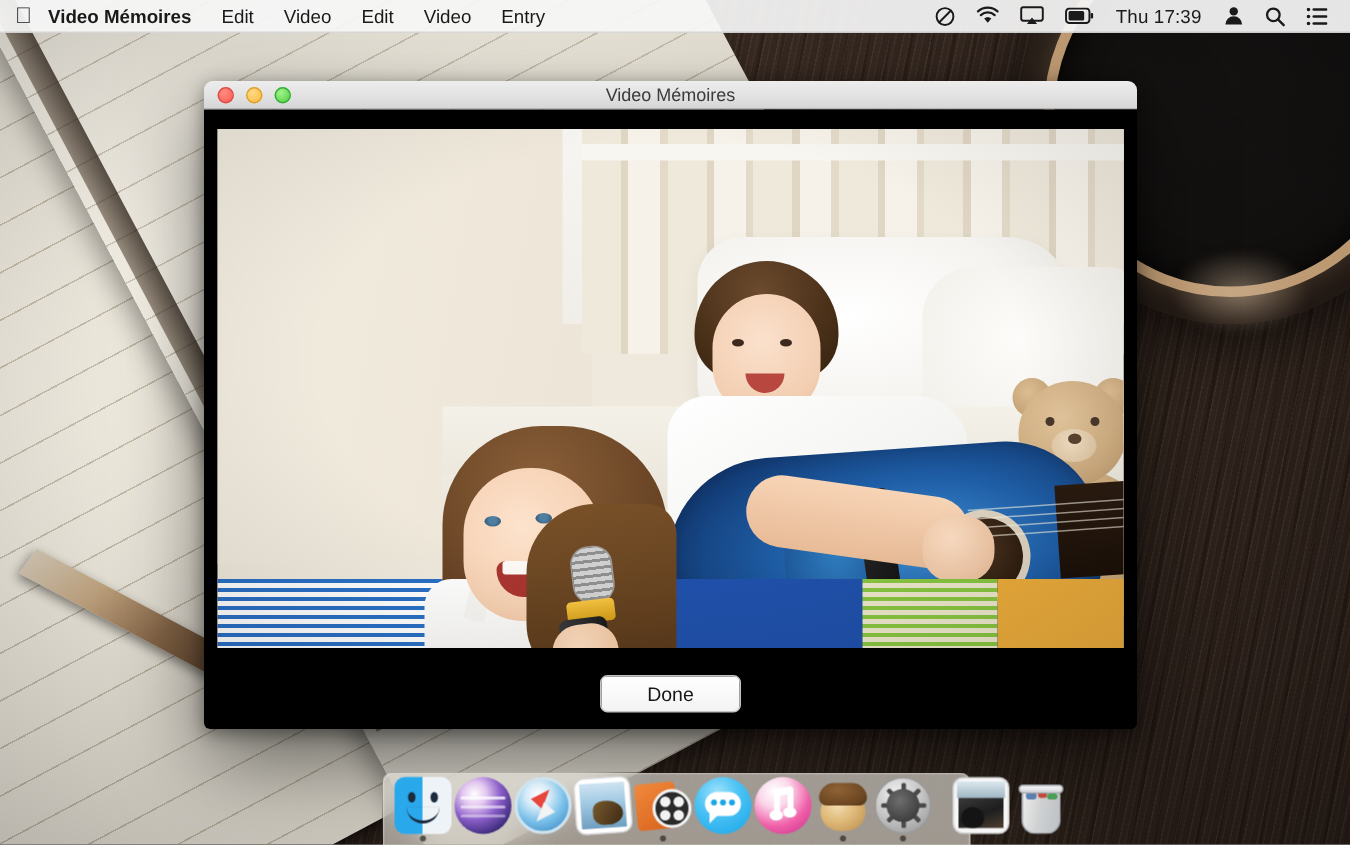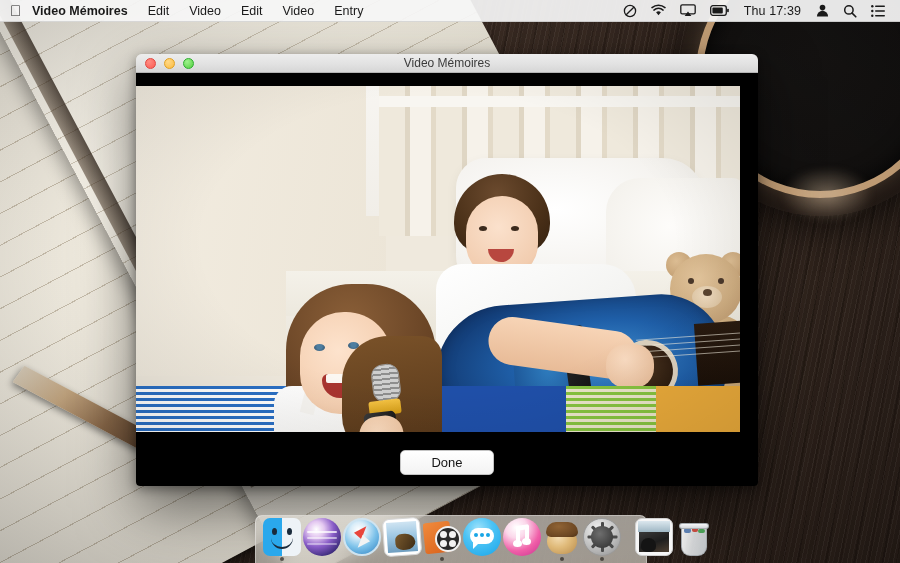--- a/index.html
+++ b/index.html
@@ -144,21 +144,21 @@
   .light.green { background: radial-gradient(circle at 35% 30%, #9ff28e, #53cf3e); border: 1px solid #2ead30; }
   .wintitle {
     position: absolute; left: 0; right: 0; text-align: center;
     font-size: 12px; color: #3b3b3b; line-height: 19px;
     pointer-events: none;
   }
   .winbody {
     position: relative;
     height: 413px;
     background: #000;
-    display: flex; flex-direction: column; 
+    display: flex; flex-direction: column; align-items: center;
   }
 
   
   .photo {
     position: relative;
     width: 604px; height: 346px;
     margin-top: 13px;
     overflow: hidden;
     background: #efe9dd;
   }

